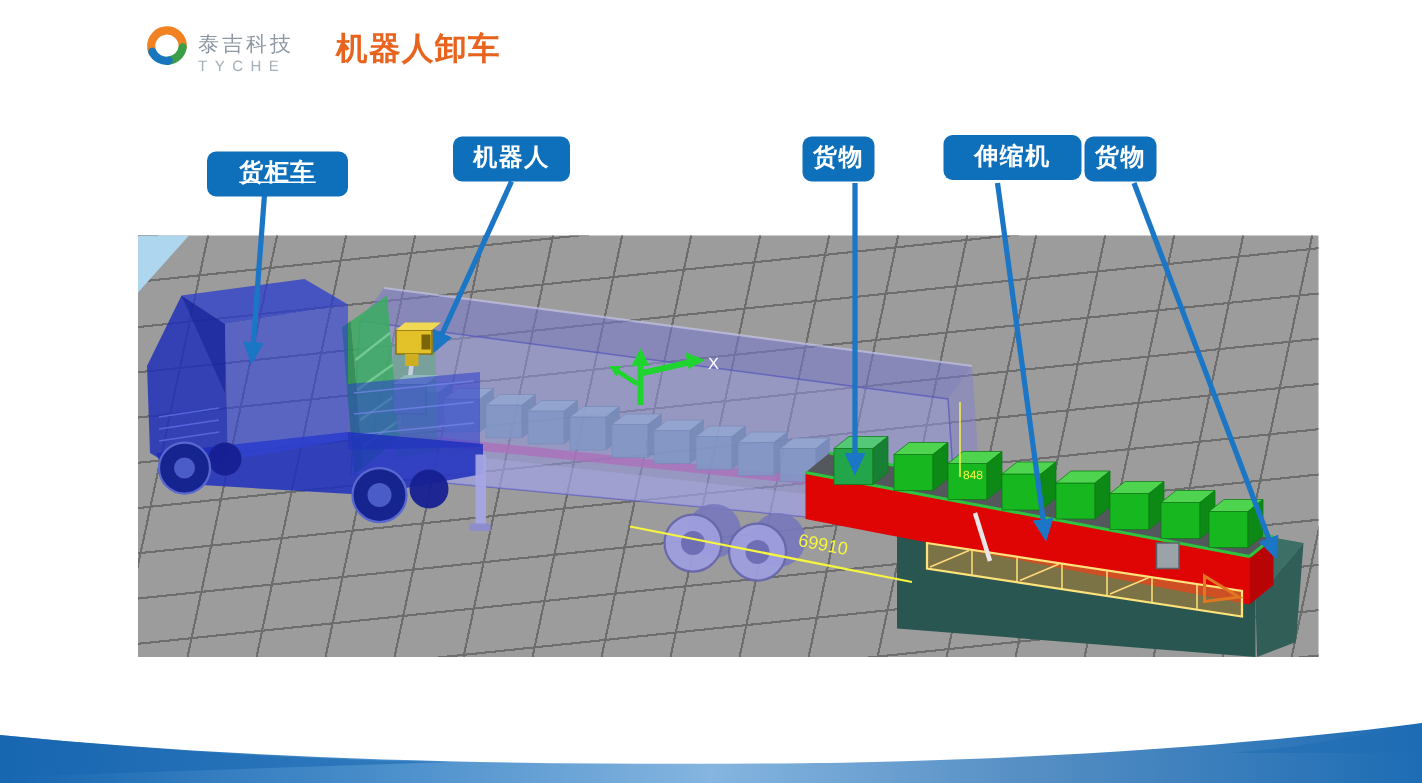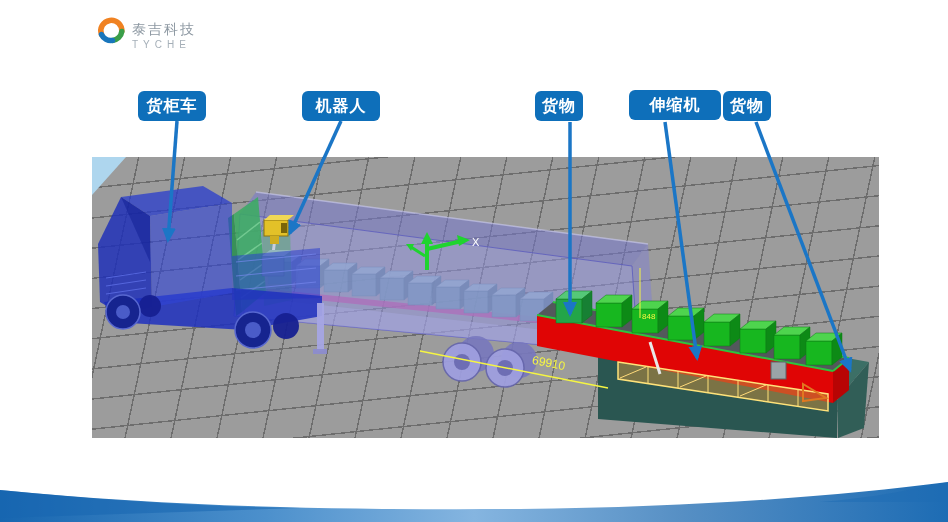--- a/index.html
+++ b/index.html
@@ -26,21 +26,21 @@
       repeating-linear-gradient(174deg,#6d6d6d 0 1.4px,transparent 1.4px 30px);
   }
   
   .scene-svg{position:absolute;left:0;top:0;width:948px;height:522px;z-index:4;}
   
   .callout{
     position:absolute;height:30px;line-height:30px;text-align:center;
     background:#0e6fba;color:#fff;font-size:16px;font-weight:bold;
     border-radius:6px;z-index:6;letter-spacing:1px;
   }
-  .co-truck{left:138px;top:91px;width:68px;}
+  .co-truck{left:138px;top:101px;width:94px;text-decoration:underline;}
   .co-robot{left:302px;top:91px;width:78px;}
   .co-cargo{left:535px;top:91px;width:48px;}
   .co-tele {left:629px;top:90px;width:92px;}
   .co-plat {left:723px;top:91px;width:48px;}
   
   .footer-svg{position:absolute;left:0;bottom:0;width:948px;height:82px;z-index:2;}
   svg text{font-family:"Liberation Sans","DejaVu Sans",sans-serif;}
 </style>
 </head>
 <body>
@@ -50,20 +50,21 @@
     <svg width="30" height="30" viewBox="0 0 30 30">
       <path d="M5.5 19.5 A 10.5 10.5 0 1 1 25.8 16.5" fill="none" stroke="#f08222" stroke-width="5.5" stroke-linecap="round"></path>
       <path d="M25.8 16.5 A 10.5 10.5 0 0 1 16.5 25.4" fill="none" stroke="#3a9e49" stroke-width="5.5" stroke-linecap="round"></path>
       <path d="M16.5 25.4 A 10.5 10.5 0 0 1 5.5 19.5" fill="none" stroke="#1976bc" stroke-width="5.5" stroke-linecap="round"></path>
     </svg>
   </div>
   <div class="brand-text">
     <div class="brand-cn">泰吉科技</div>
     <div class="brand-en">TYCHE</div>
   </div>
+  <div class="slide-title">机器人卸车</div>
 </div>
 
 <div class="grid-floor"></div>
 
 <svg class="scene-svg" viewBox="0 0 948 522">
   <defs>
     <clipPath id="vpclip">
         <rect x="92" y="157" width="787" height="281"></rect>
       </clipPath>
     <marker id="ah" markerUnits="userSpaceOnUse" markerWidth="16" markerHeight="14" refX="12" refY="7" orient="auto">

